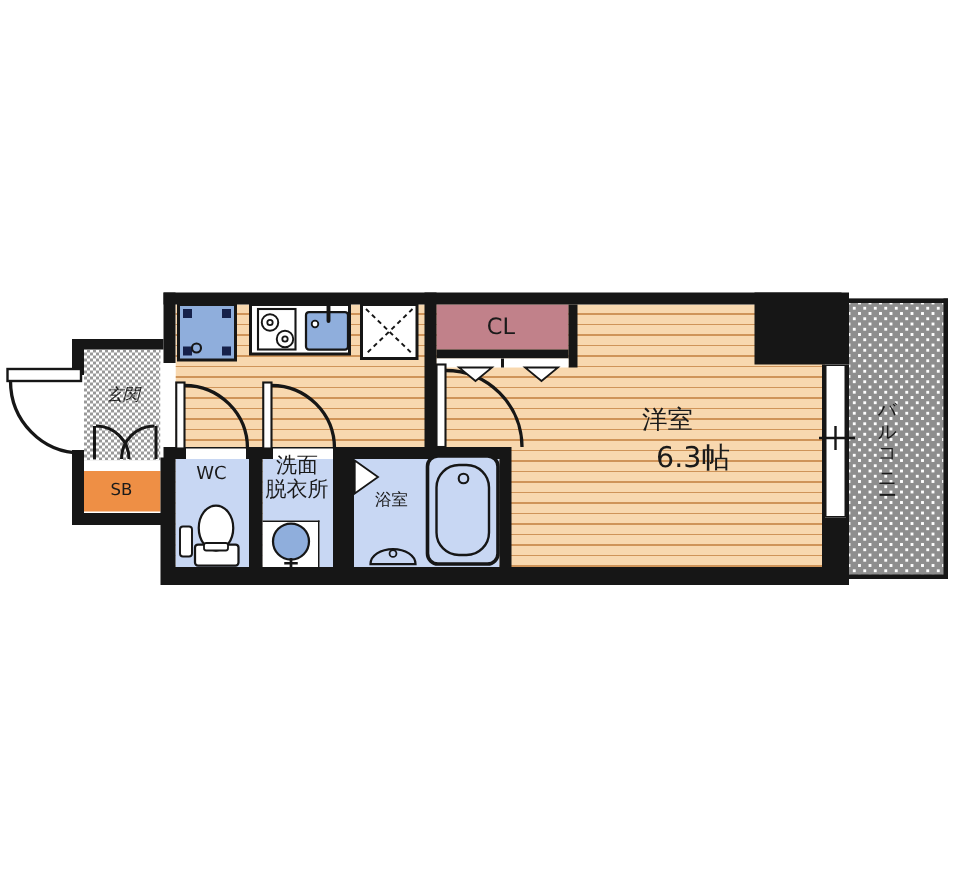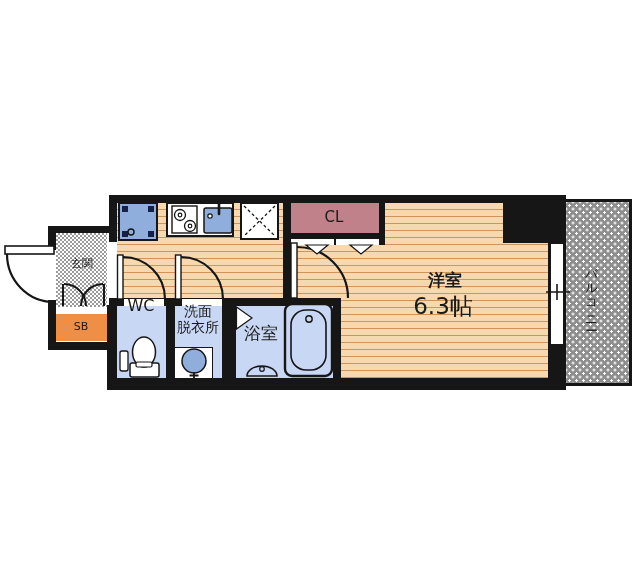--- a/index.html
+++ b/index.html
@@ -151,26 +151,26 @@
     </g>
 
     <g>
       <path d="M 247,376 A 15,10 0 0 1 277,376 Z" fill="#C8D7F3" stroke="#161616" stroke-width="1.5"></path>
       <circle cx="262" cy="369" r="2.3" fill="none" stroke="#161616" stroke-width="1.2"></circle>
     </g>
 
     <path d="M 546,292 H 570 M 557,284 V 300" stroke="#161616" stroke-width="1.6"></path>
   </svg>
 
-  <div class="label" style="left:82px;top:264px;font-size:11px;">玄関</div>
+  <div class="label" style="left:82px;top:264px;font-size:11px;font-style:italic;">玄関</div>
   <div class="label" style="left:81px;top:327px;font-size:11px;">SB</div>
-  <div class="label" style="left:141px;top:306px;font-size:16px;">WC</div>
+  <div class="label" style="left:141px;top:316px;font-size:12px;">WC</div>
   <div class="label" style="left:198px;top:319px;font-size:14px;">
     <div>洗面</div>
     <div>脱衣所</div>
   </div>
-  <div class="label" style="left:261px;top:334px;font-size:17px;font-family:Liberation Serif, serif;">浴室</div>
+  <div class="label" style="left:261px;top:334px;font-size:11px;">浴室</div>
   <div class="label" style="left:334px;top:218px;font-size:15px;text-align:right;">CL</div>
-  <div class="label" style="left:445px;top:281px;font-size:17px;font-weight:bold;">洋室</div>
-  <div class="label" style="left:443px;top:306px;font-size:23px;">6.3帖</div>
+  <div class="label" style="left:445px;top:281px;font-size:17px;">洋室</div>
+  <div class="label" style="left:462px;top:306px;font-size:19px;">6.3帖</div>
   <div class="vlabel" style="left:591px;top:292px;font-size:12.5px;">バルコニー</div>
 
 </div>
 
 </body></html>

